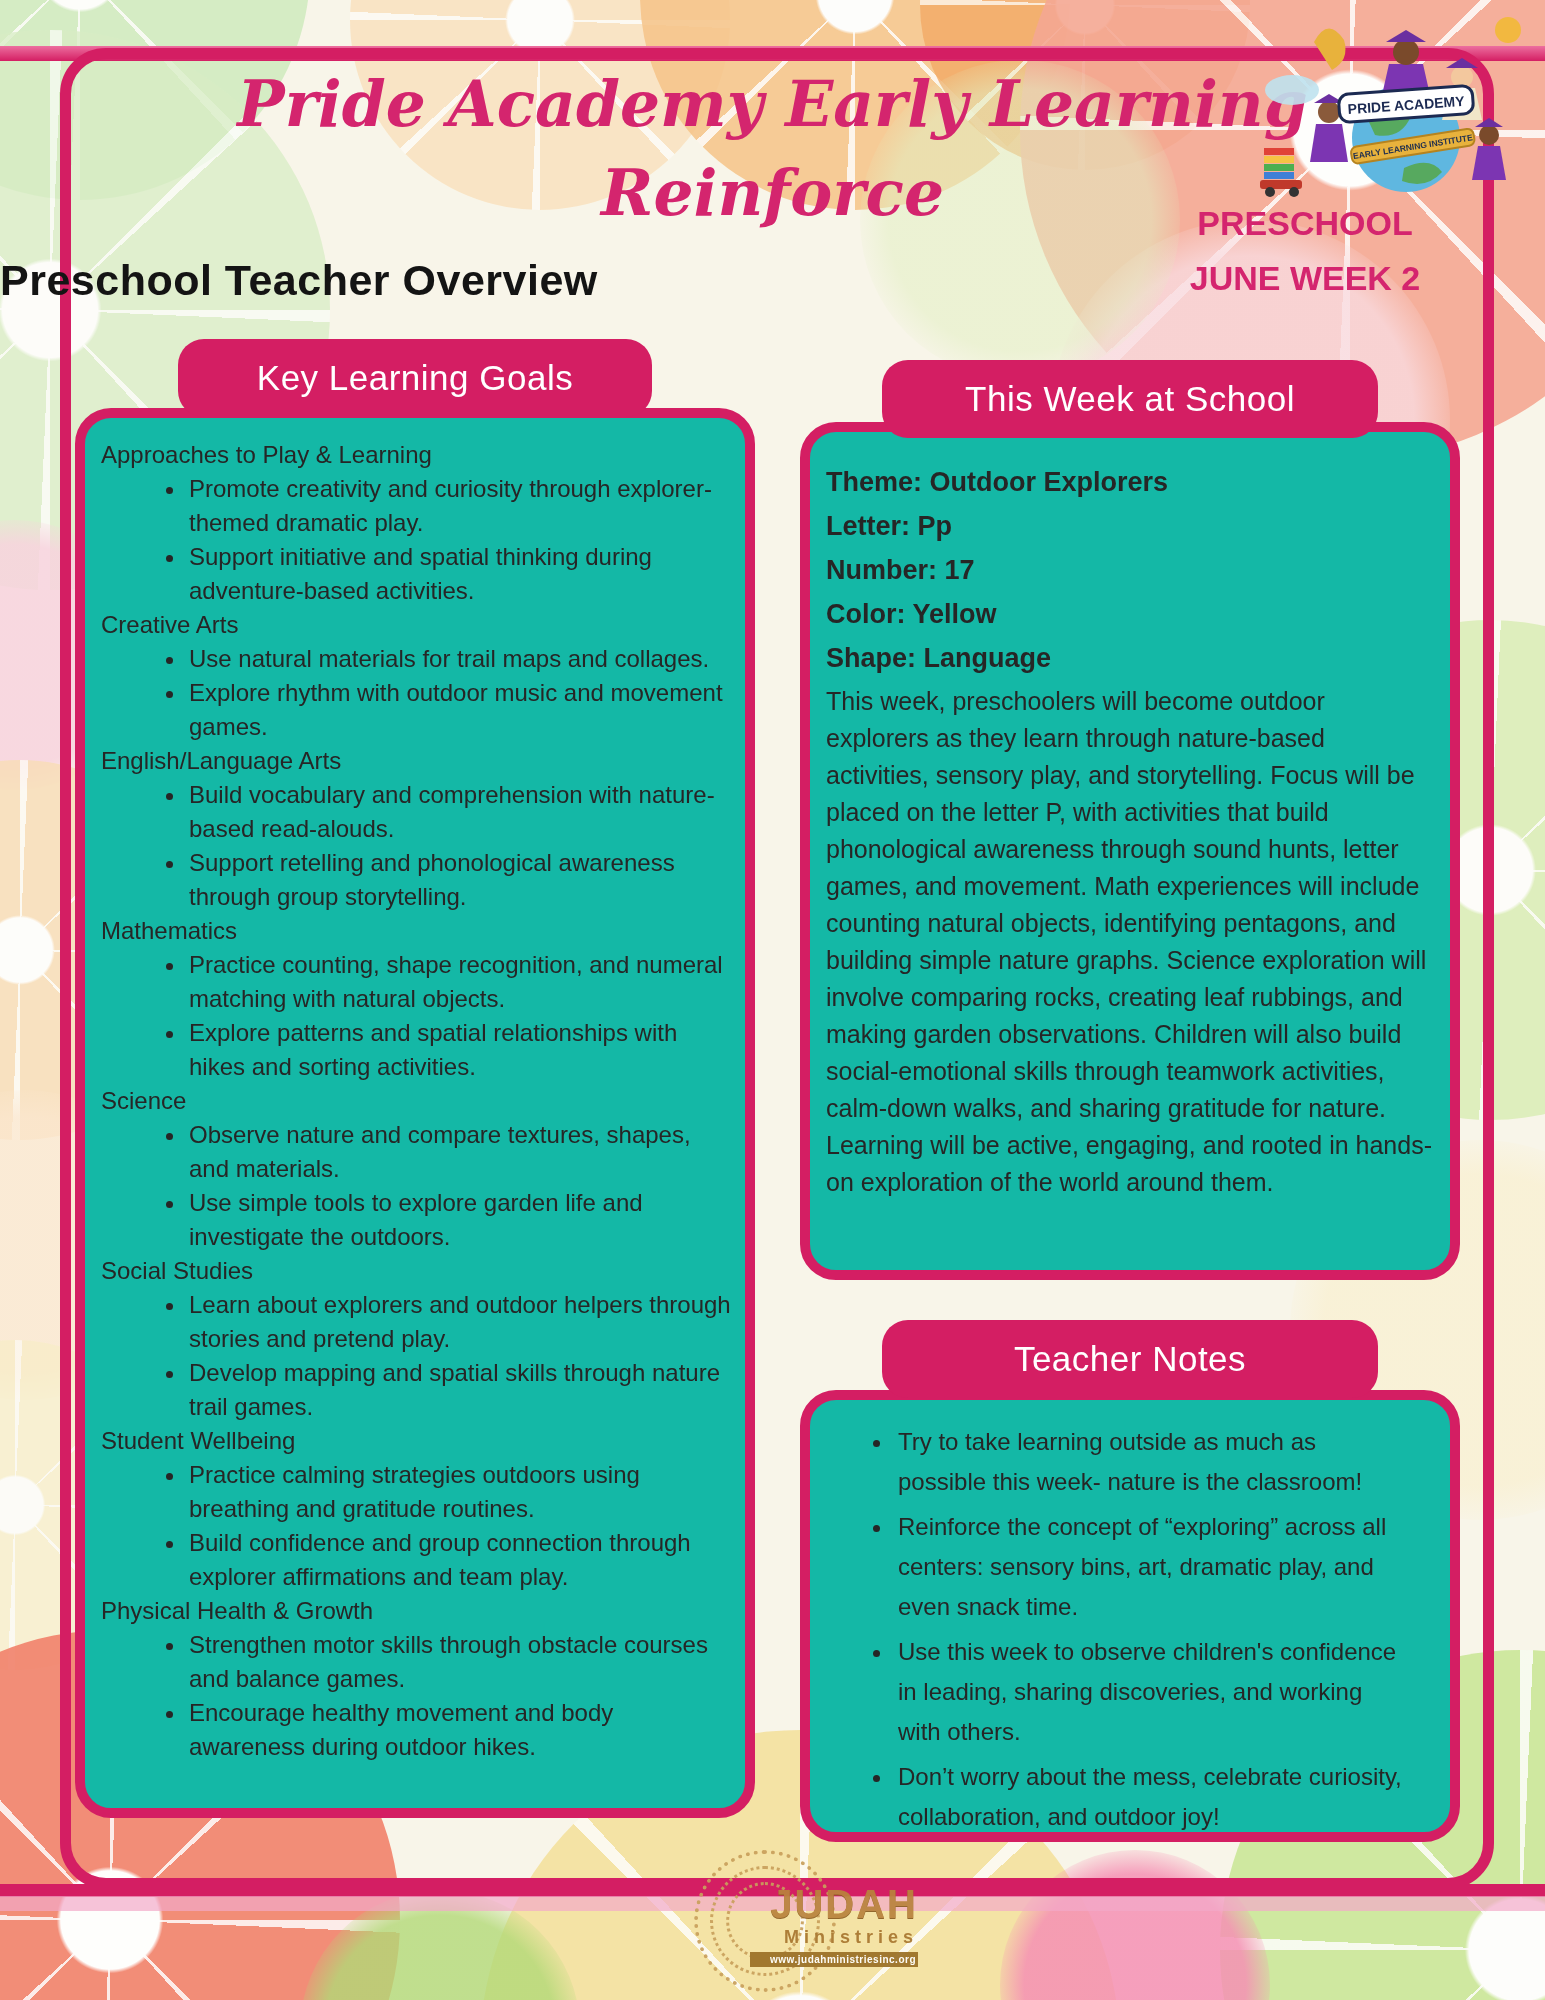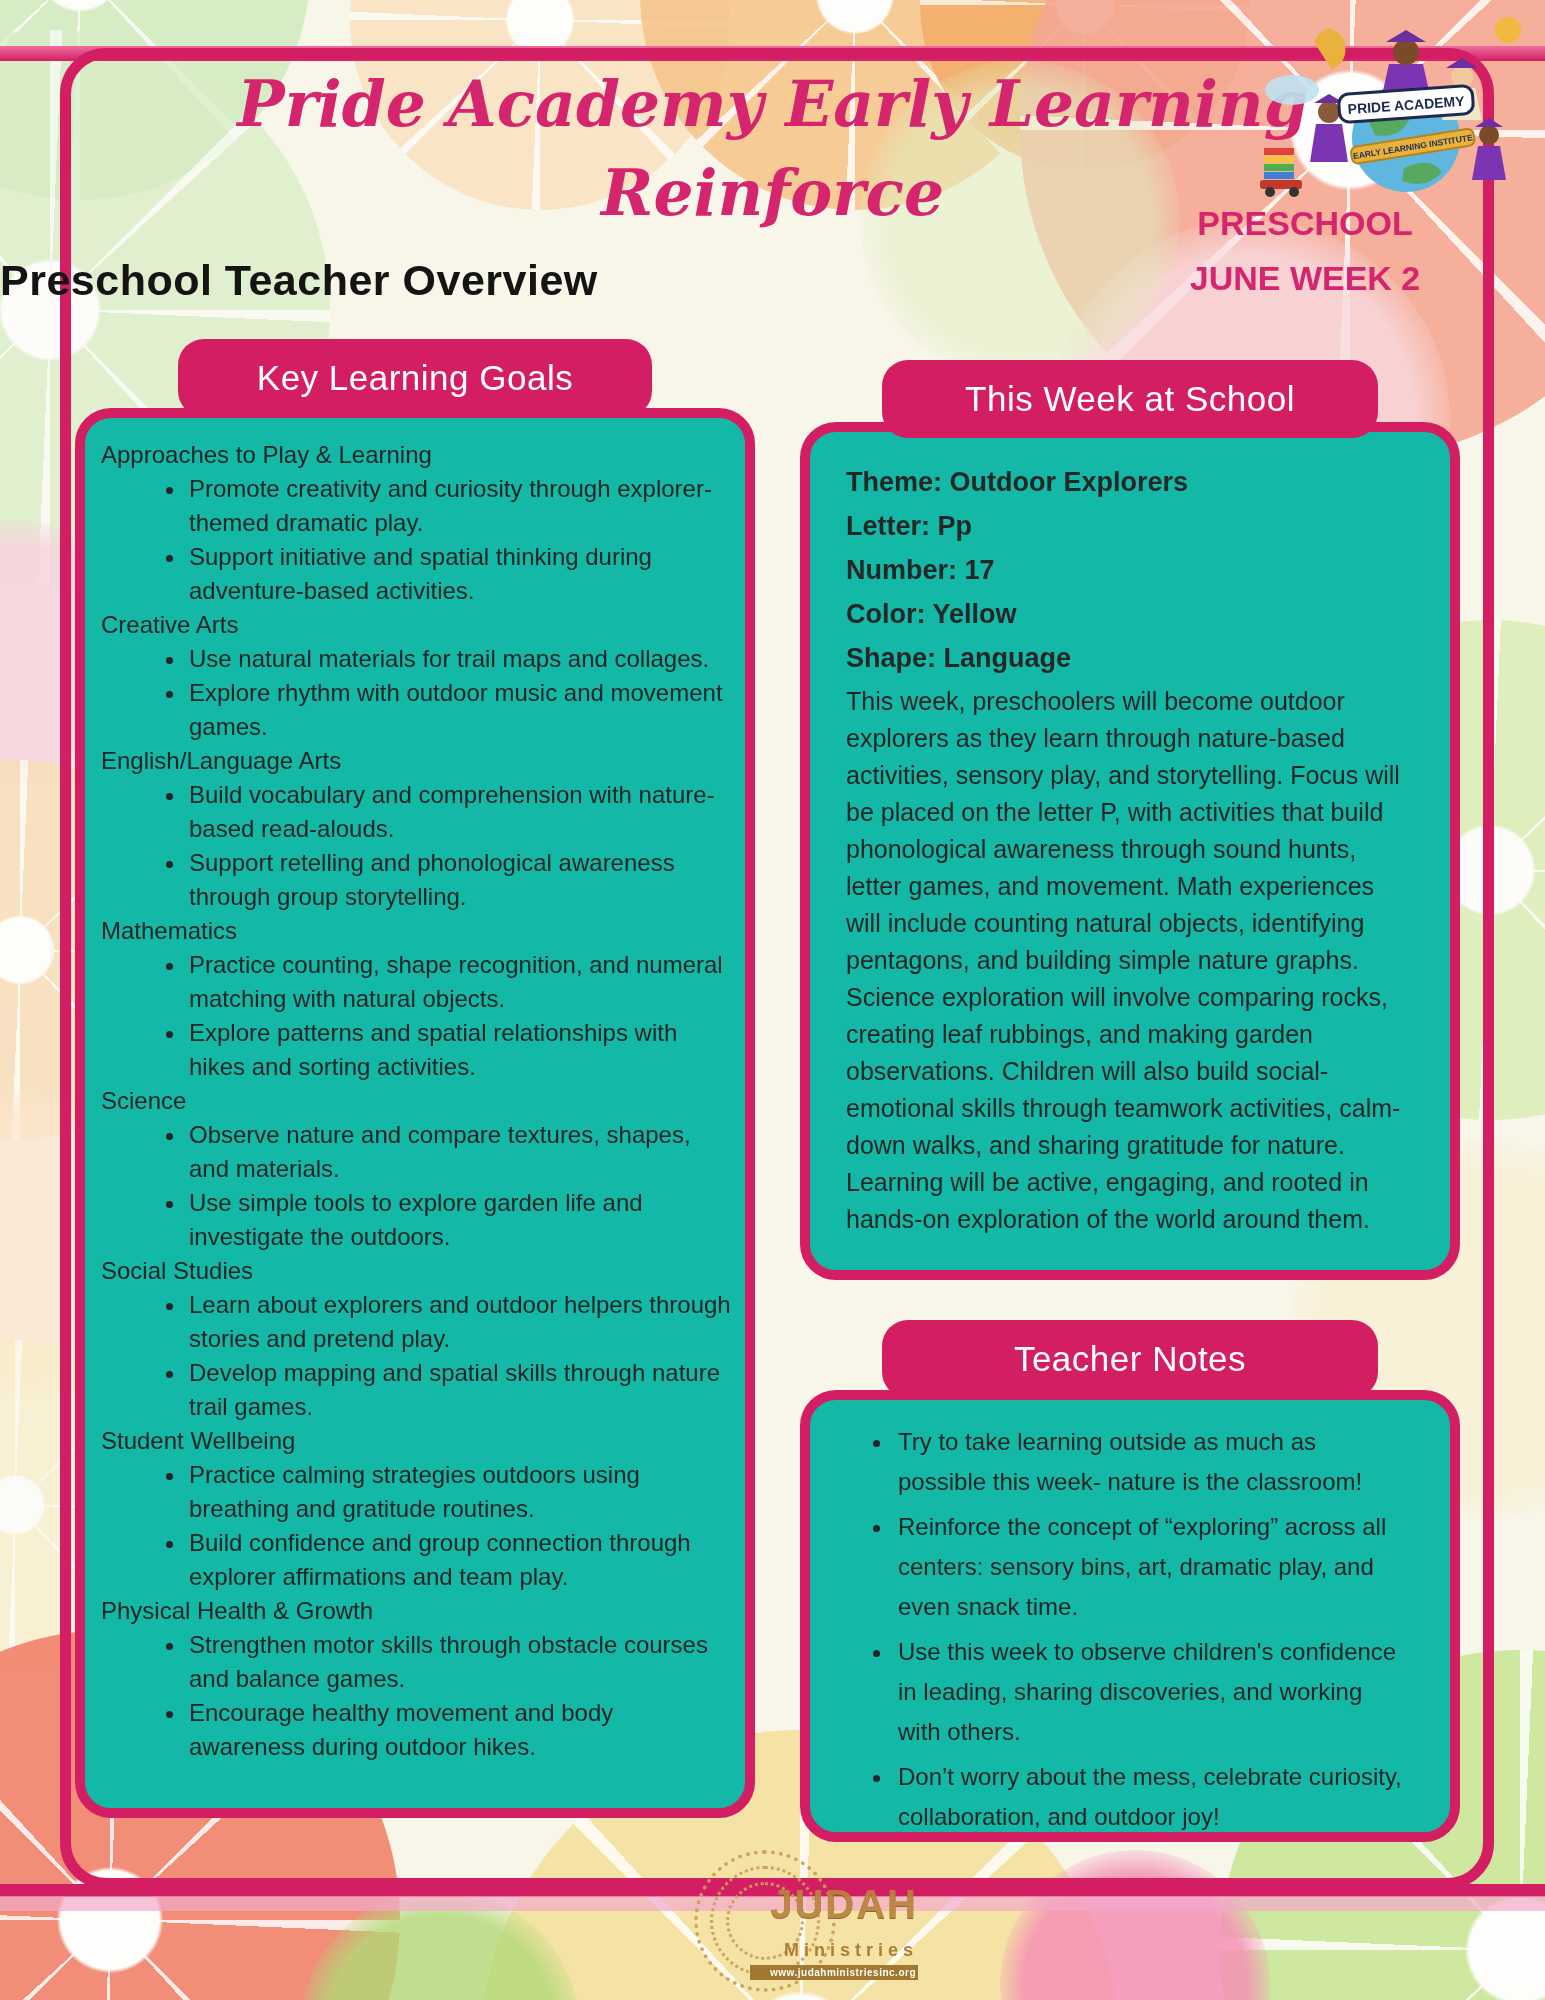--- a/index.html
+++ b/index.html
@@ -35,36 +35,36 @@
         display:flex;align-items:center;justify-content:center;font-size:35px;letter-spacing:.5px}
   #pill-goals{left:178px;top:339px;width:474px;height:78px}
   #pill-week{left:882px;top:360px;width:496px;height:78px}
   #pill-notes{left:882px;top:1320px;width:496px;height:78px}
   .panel{position:absolute;background:#14b8a6;border:10px solid #d41e63;border-radius:36px;z-index:2}
   #panel-goals{left:75px;top:408px;width:680px;height:1410px;padding:20px 10px 8px 16px;
                font-size:24px;line-height:34px}
   #panel-goals ul{margin:0;padding-left:86px}
   #panel-goals li{padding-left:2px}
   .sec-title{margin:0}
-  #panel-week{left:800px;top:422px;width:660px;height:858px;padding:28px 36px}
+  #panel-week{left:800px;top:422px;width:660px;height:858px;padding:28px 16px}
   .fact{font-weight:bold;font-size:27px;line-height:44px}
   .para{font-size:25px;line-height:37px;margin-top:3px}
   #panel-notes{left:800px;top:1390px;width:660px;height:452px;padding:22px 42px 10px 26px}
   #panel-notes ul{margin:0;padding-left:58px}
   #panel-notes li{font-size:24px;line-height:40px;margin-bottom:5px;padding-left:4px}
   
   .judah{position:absolute;left:688px;top:1848px;width:230px;height:150px;z-index:3;opacity:.92}
   .ring{position:absolute;border-radius:50%;border:4px dotted #c9a05c}
   .r1{left:6px;top:2px;width:142px;height:142px}
   .r2{left:22px;top:18px;width:110px;height:110px;border-width:3px}
   .r3{left:38px;top:34px;width:78px;height:78px;border-width:3px}
   .judah-text{position:absolute;left:62px;top:36px;width:168px;text-align:right}
   .judah-name{font-size:40px;font-weight:800;letter-spacing:2px;color:#b9833d;
               text-shadow:0 1px 0 #8a5d22;line-height:1}
-  .judah-sub{font-size:18px;font-weight:700;letter-spacing:5px;color:#a8762f;margin-top:16px}
+  .judah-sub{font-size:18px;font-weight:700;letter-spacing:5px;color:#a8762f;margin-top:3px}
   .judah-url{margin-top:4px;background:#9a7026;color:#fff;font-size:10px;font-weight:700;
              padding:2px 2px;letter-spacing:.5px}
 </style>
 </head>
 <body>
 
 <div id="page">
 
   <div class="fruit" style="left:-150px;top:-260px;width:460px;height:460px;--c:#cdeabc;opacity:.8"></div>
   <div class="fruit" style="left:-230px;top:30px;width:560px;height:560px;--c:#d8edc5;opacity:.75"></div>

